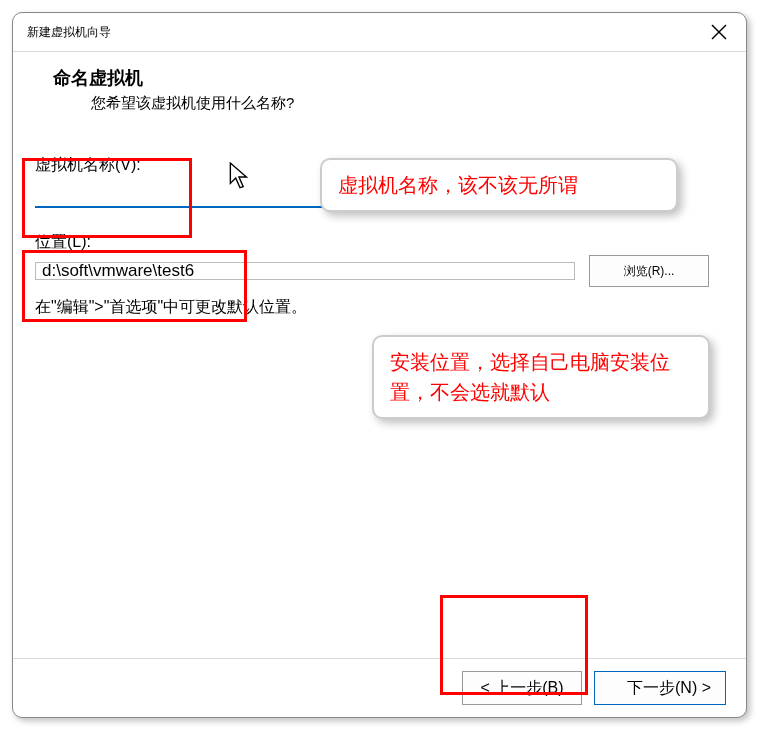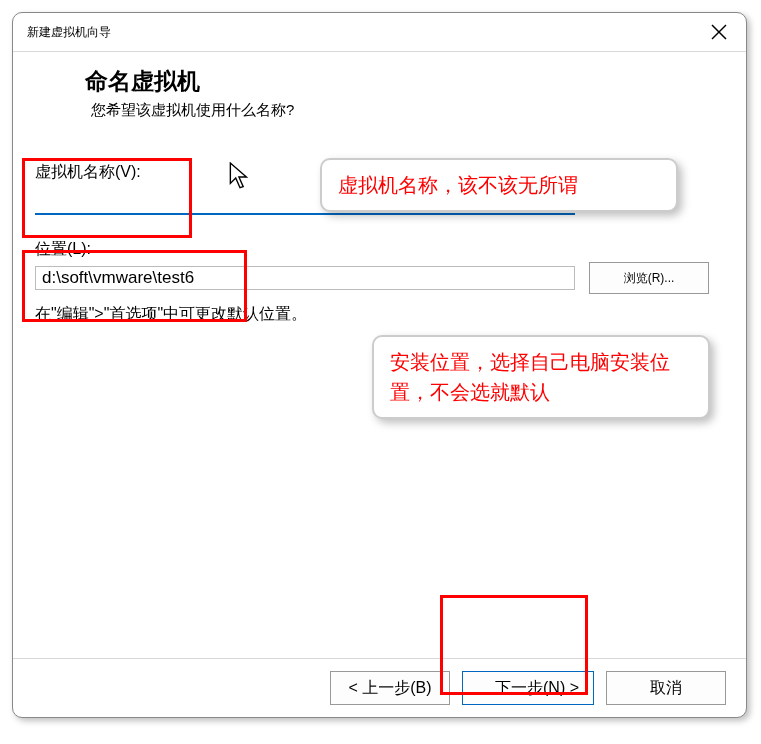--- a/index.html
+++ b/index.html
@@ -41,22 +41,21 @@
     align-items: center;
     justify-content: center;
     cursor: pointer;
   }
   .close-x svg { display: block; }
   .header {
     padding: 14px 20px 10px 40px;
   }
   .header .h-title {
     font-weight: bold;
-    font-size: 23px;
-    margin-left: 32px;
+    font-size: 18px;
   }
   .header .h-sub {
     font-size: 15px;
     padding: 4px 0 0 38px;
   }
   .content {
     flex: 1;
     padding: 32px 22px 10px 22px;
     position: relative;
   }
@@ -80,21 +79,21 @@
 
   .location-block { margin-top: 24px; }
   .location-row {
     display: flex;
     align-items: center;
     gap: 14px;
     margin-top: 2px;
   }
   .text-input-plain {
     width: 540px;
-    height: 24px;
+    height: 18px;
     border: 1px solid #bbb;
     font-size: 17px;
     padding: 2px 6px;
     outline: none;
     background: #fff;
   }
   .browse-btn {
     height: 32px;
     min-width: 120px;
     border: 1px solid #999;
@@ -198,21 +197,20 @@
       </div>
     </div>
 
     <div class="hint-text">在"编辑"&gt;"首选项"中可更改默认位置。</div>
 
   </div>
 
   <div class="footer">
     <button>&lt; 上一步(B)</button>
     <button class="primary">下一步(N) &gt;</button>
-    <button>取消</button>
   </div>
 
 </div>
 
 <div class="red-box red-box-1"></div>
 <div class="red-box red-box-2"></div>
 <div class="red-box red-box-3"></div>
 
 <div class="callout callout-1">虚拟机名称，该不该无所谓</div>
 <div class="callout callout-2">安装位置，选择自己电脑安装位置，不会选就默认</div>

